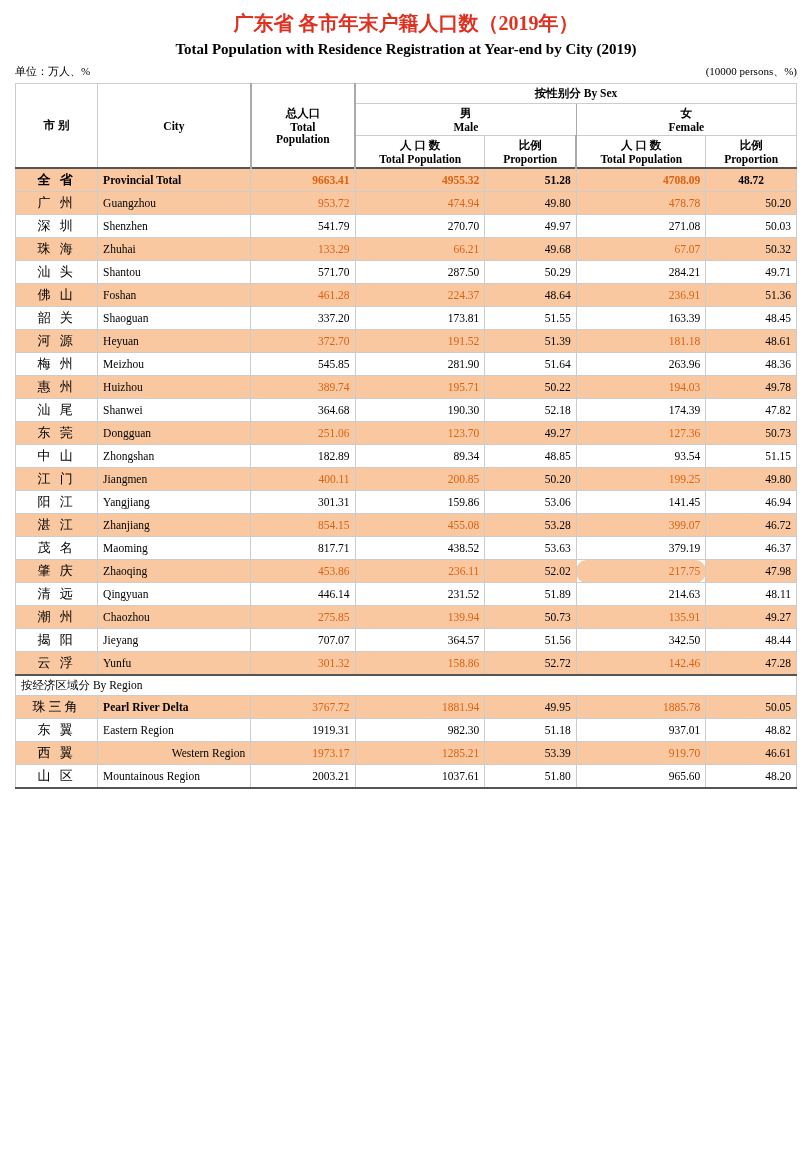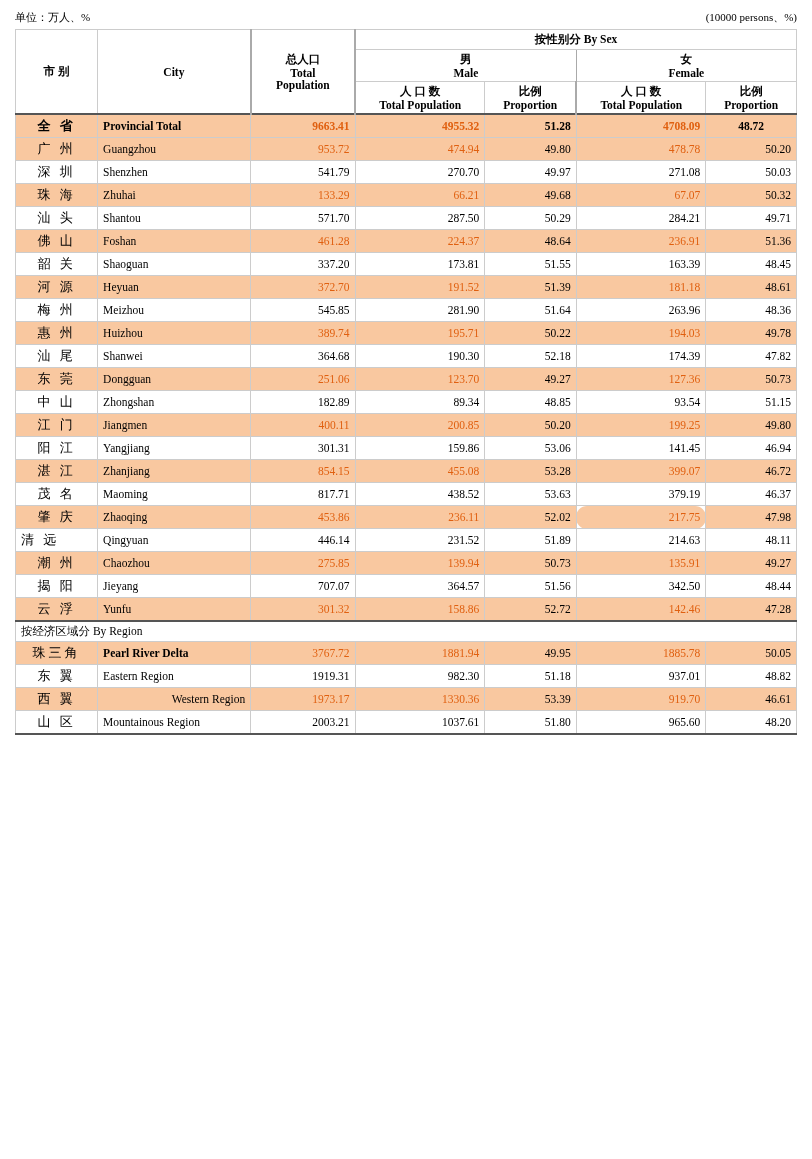--- a/index.html
+++ b/index.html
@@ -62,20 +62,22 @@
       letter-spacing: 3px;
     }
     td.city-en {
       text-align: left;
     }
   </style>
 </head>
 <body>
 
 <div class="page">
+  <div class="title-cn">广东省 各市年末户籍人口数（2019年）</div>
+  <div class="title-en">Total Population with Residence Registration at Year-end by City (2019)</div>
   <div class="meta-row">
     <span>单位：万人、%</span>
     <span>(10000 persons、%)</span>
   </div>
 
   <table>
     <colgroup>
       <col style="width:52px">
       <col style="width:110px">
       <col style="width:75px">
@@ -290,21 +292,21 @@
         <tr style="background-color: rgb(249, 200, 160);">
           <td class="city-cn" style="text-align: center; font-weight: normal;">肇 庆</td>
           <td class="city-en" style="text-align: left; font-weight: normal;">Zhaoqing</td>
           <td style="text-align: right; color: rgb(224, 96, 16); font-weight: normal;">453.86</td>
           <td style="text-align: right; color: rgb(224, 96, 16); font-weight: normal;">236.11</td>
           <td style="text-align: right; font-weight: normal;">52.02</td>
           <td style="text-align: right; color: rgb(224, 96, 16); font-weight: normal; border-radius: 11px;">217.75</td>
           <td style="text-align: right; font-weight: normal;">47.98</td>
         </tr>
         <tr>
-          <td class="city-cn" style="text-align: left; font-weight: normal;">清 远</td>
+          <td class="city-cn" style="text-align: center; font-weight: normal;">清 远</td>
           <td class="city-en" style="text-align: left; font-weight: normal;">Qingyuan</td>
           <td style="text-align: right; color: rgb(0, 0, 0); font-weight: normal;">446.14</td>
           <td style="text-align: right; color: rgb(0, 0, 0); font-weight: normal;">231.52</td>
           <td style="text-align: right; font-weight: normal;">51.89</td>
           <td style="text-align: right; color: rgb(0, 0, 0); font-weight: normal;">214.63</td>
           <td style="text-align: right; font-weight: normal;">48.11</td>
         </tr>
         <tr style="background-color: rgb(249, 200, 160);">
           <td class="city-cn" style="text-align: center; font-weight: normal; margin-top: 15px;">潮 州</td>
           <td class="city-en" style="text-align: left; font-weight: normal;">Chaozhou</td>
@@ -350,21 +352,21 @@
           <td style="text-align: right; color: rgb(0, 0, 0); font-weight: normal;">1919.31</td>
           <td style="text-align: right; color: rgb(0, 0, 0); font-weight: normal;">982.30</td>
           <td style="text-align: right; font-weight: normal;">51.18</td>
           <td style="text-align: right; color: rgb(0, 0, 0); font-weight: normal;">937.01</td>
           <td style="text-align: right; font-weight: normal;">48.82</td>
         </tr>
         <tr style="background-color: rgb(249, 200, 160);">
           <td class="city-cn" style="text-align: center; font-weight: normal;">西 翼</td>
           <td class="city-en" style="text-align: right; font-weight: normal;">Western Region</td>
           <td style="text-align: right; color: rgb(224, 96, 16); font-weight: normal;">1973.17</td>
-          <td style="text-align: right; color: rgb(224, 96, 16); font-weight: normal;">1330.36</td>
+          <td style="text-align: right; color: rgb(224, 96, 16); font-weight: normal;">1285.21</td>
           <td style="text-align: right; font-weight: normal;">53.39</td>
           <td style="text-align: right; color: rgb(224, 96, 16); font-weight: normal;">919.70</td>
           <td style="text-align: right; font-weight: normal;">46.61</td>
         </tr>
         <tr>
           <td class="city-cn" style="text-align: center; font-weight: normal; border-bottom: 2px solid rgb(85, 85, 85);">山 区</td>
           <td class="city-en" style="text-align: left; font-weight: normal; border-bottom: 2px solid rgb(85, 85, 85);">Mountainous Region</td>
           <td style="text-align: right; color: rgb(0, 0, 0); font-weight: normal; border-bottom: 2px solid rgb(85, 85, 85);">2003.21</td>
           <td style="text-align: right; color: rgb(0, 0, 0); font-weight: normal; border-bottom: 2px solid rgb(85, 85, 85);">1037.61</td>
           <td style="text-align: right; font-weight: normal; border-bottom: 2px solid rgb(85, 85, 85);">51.80</td>

